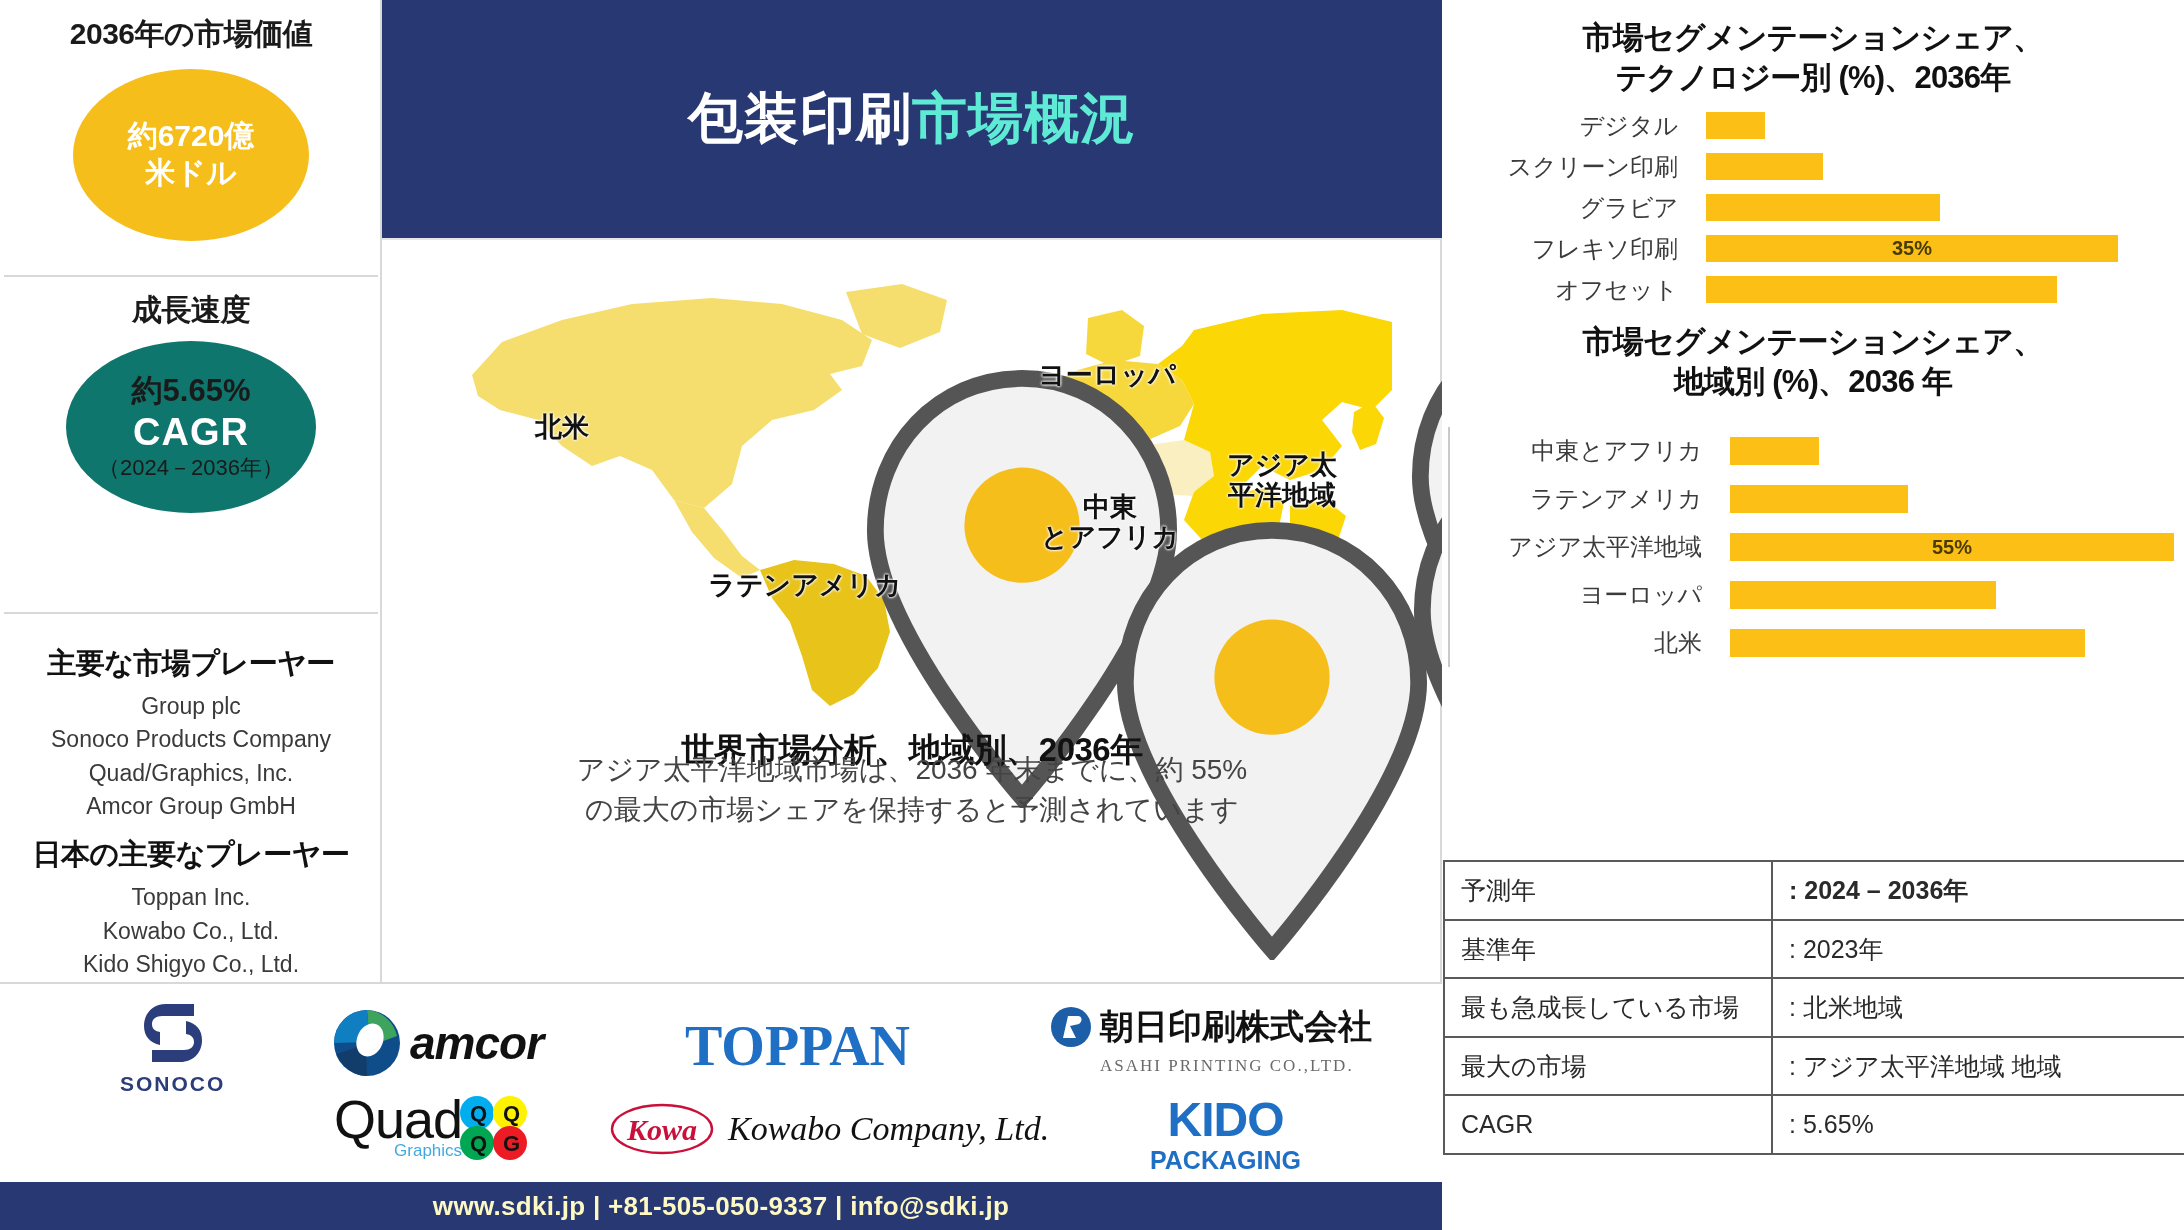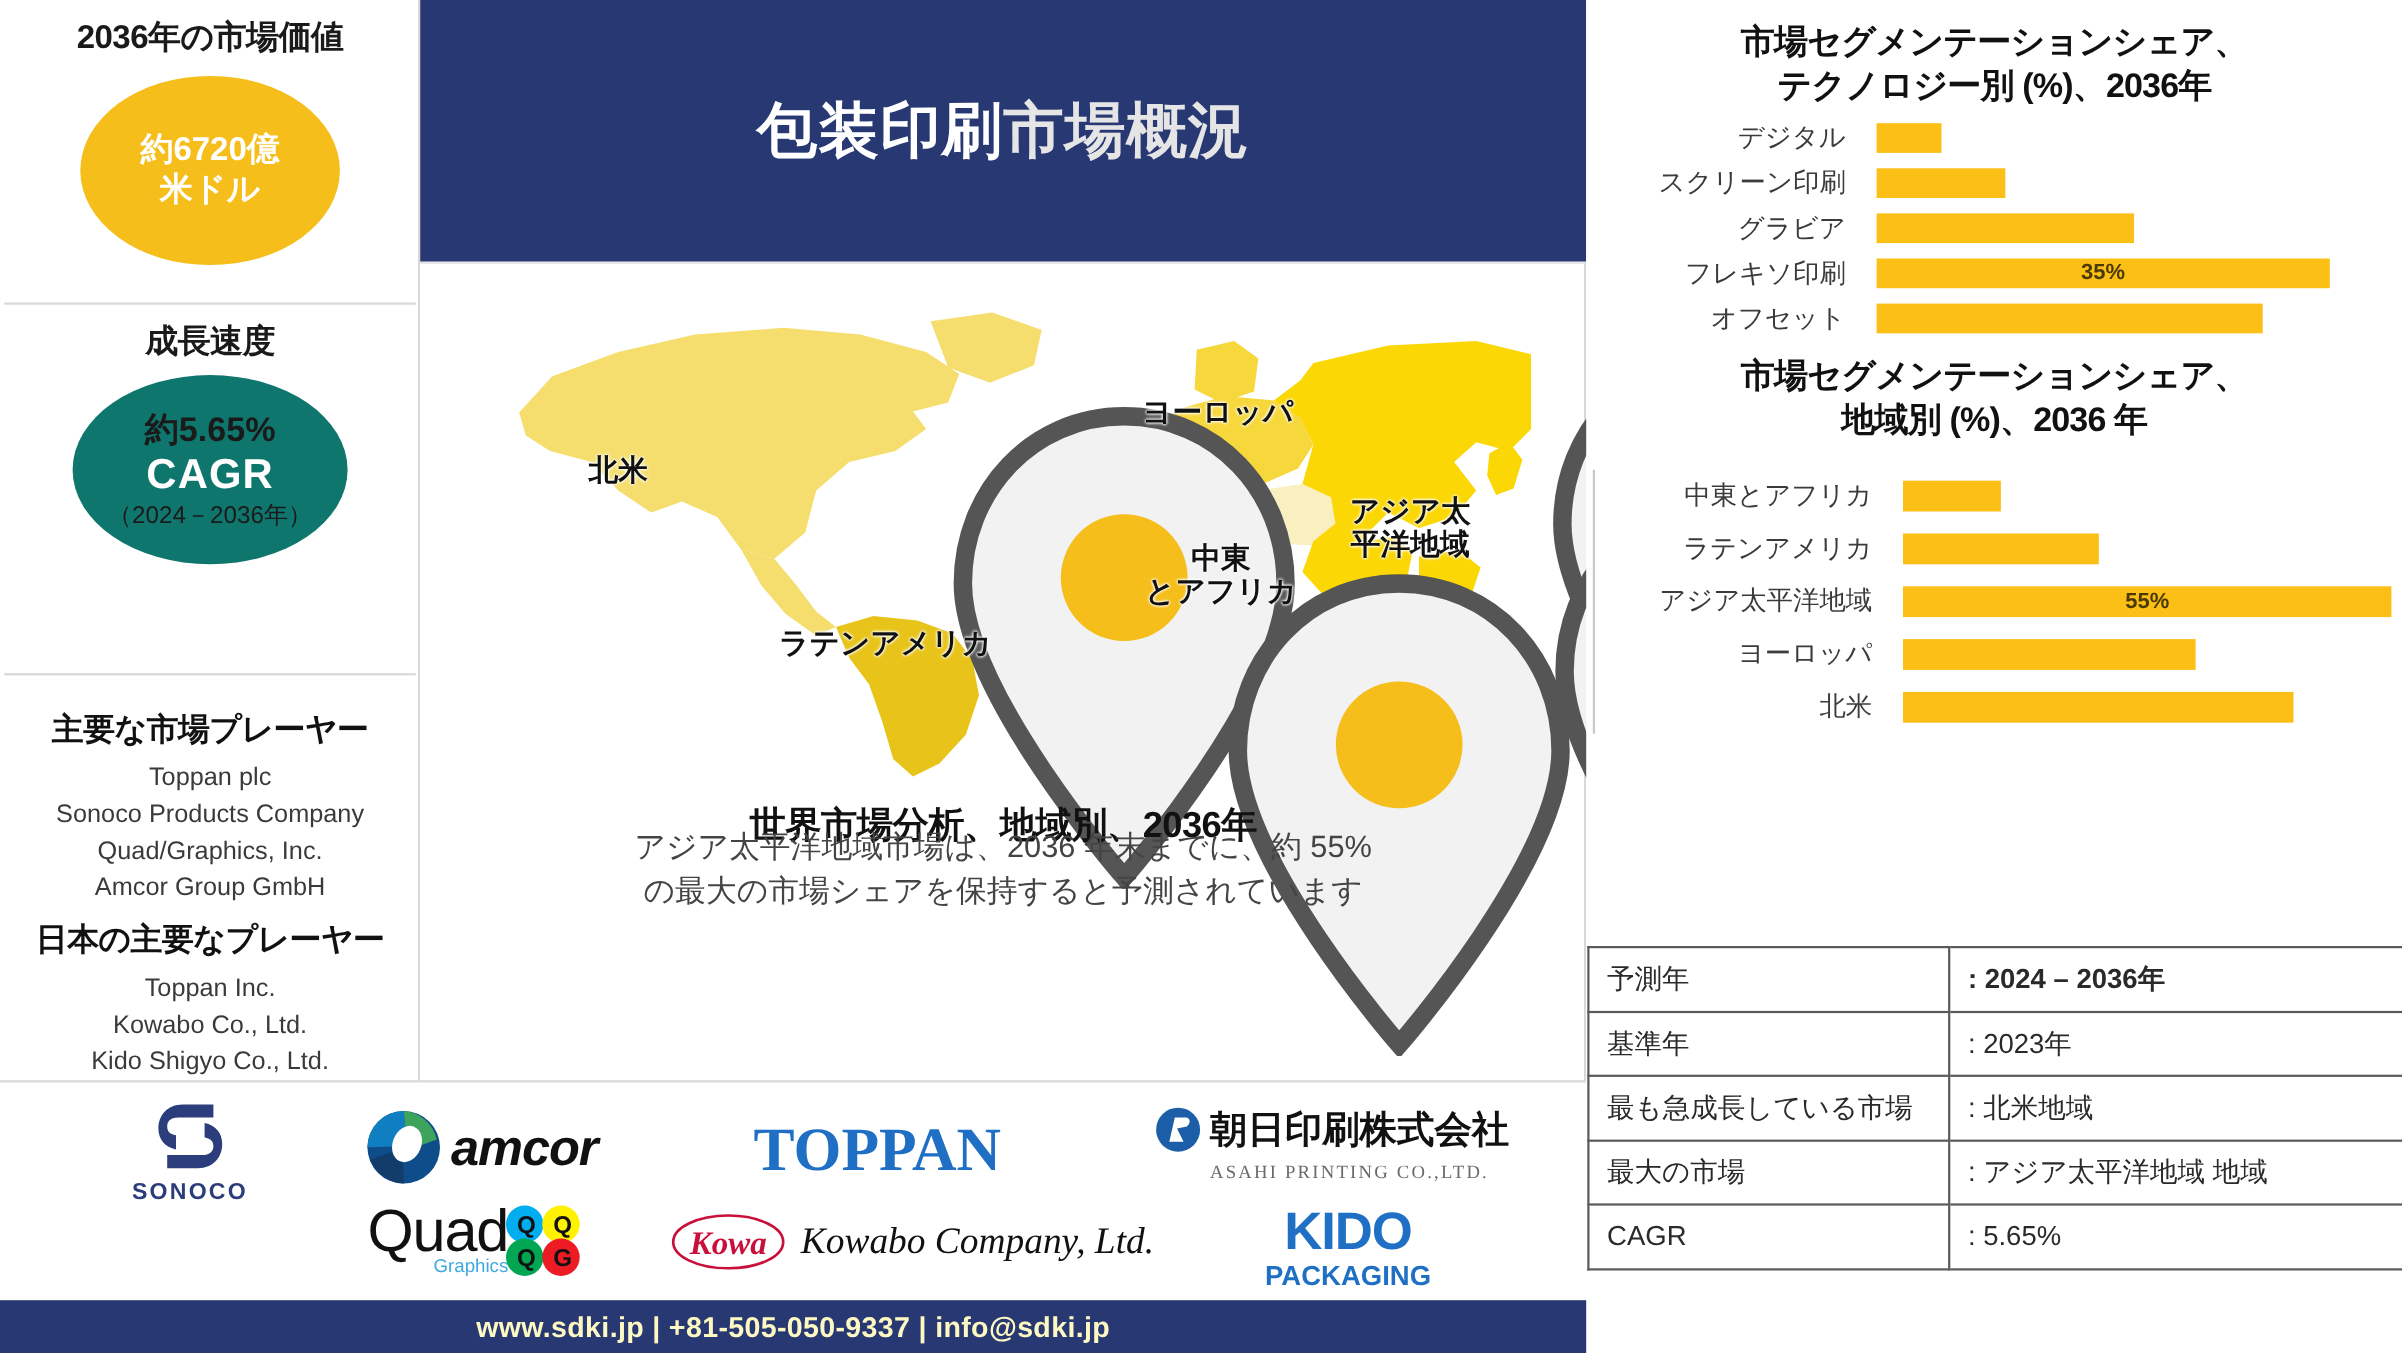--- a/index.html
+++ b/index.html
@@ -33,21 +33,21 @@
   .players-head { font-size: 29px; font-weight: bold; color: #111; letter-spacing:-0.5px; }
 
   
   .header-bar {
     position: absolute; left: 382px; top: 0; width: 1060px; height: 238px;
     background: #273872;
     display: flex; align-items: center; justify-content: center;
   }
   .header-title { font-size: 55px; font-weight: bold; letter-spacing: 1px; }
   .ht-white { color: #ffffff; }
-  .ht-gold { color: #e5e5e5; }
+  .ht-gold { color: #5eead4; }
 
   
   .map-panel {
     position: absolute; left: 382px; top: 238px; width: 1060px; height: 744px;
     background: #fff; border-right: 2px solid #d8d8d8; border-top: 2px solid #e6e6e6;
   }
   .map-wrap { position: absolute; left: 60px; top: 30px; width: 950px; height: 440px; }
   .map-wrap svg { width: 100%; height: 100%; display:block; }
   .map-label {
     position: absolute; color: #111; font-weight: bold; font-size: 27px;
@@ -138,21 +138,21 @@
         <div class="oval-text-white" style="font-size:38px;letter-spacing:1px;">CAGR</div>
         <div class="oval-text-dark" style="font-size:22px;font-weight:normal;">（2024－2036年）</div>
       </div>
     </div>
 
     <div class="lc-divider" style="top:612px;"></div>
 
     <div class="lc-cell" style="top:644px;">
       <div class="players-head">主要な市場プレーヤー</div>
       <div class="players-list" style="margin-top:6px;">
-        <div>Toppan plc</div>
+        <div>Group plc</div>
         <div>Sonoco Products Company</div>
         <div>Quad/Graphics, Inc.</div>
         <div>Amcor Group GmbH</div>
       </div>
       <div class="players-head" style="margin-top:12px;">日本の主要なプレーヤー</div>
       <div class="players-list" style="margin-top:6px;">
         <div>Toppan Inc.</div>
         <div>Kowabo Co., Ltd.</div>
         <div>Kido Shigyo Co., Ltd.</div>
       </div>

